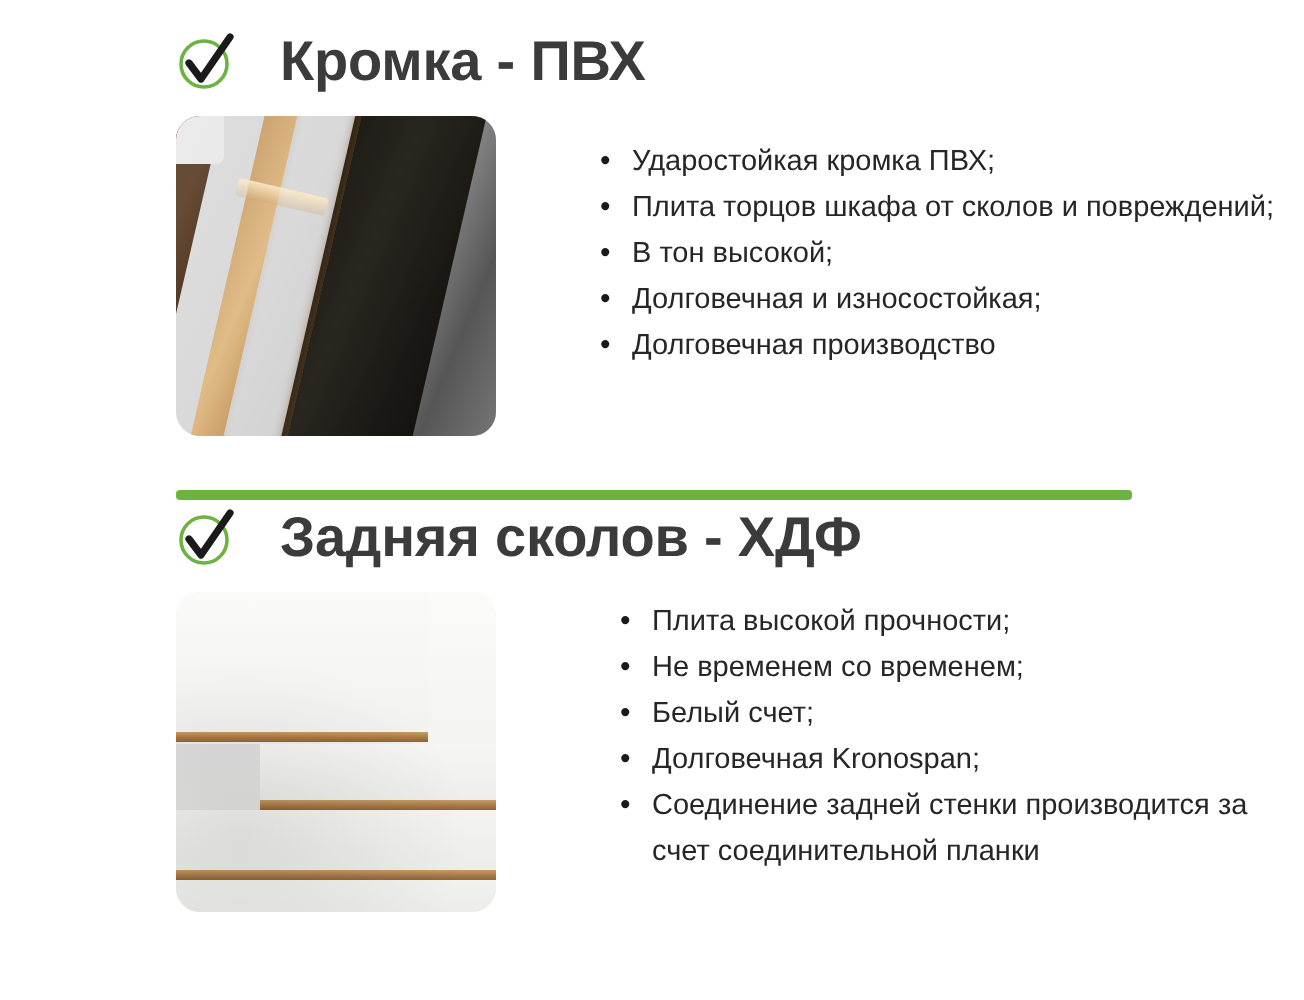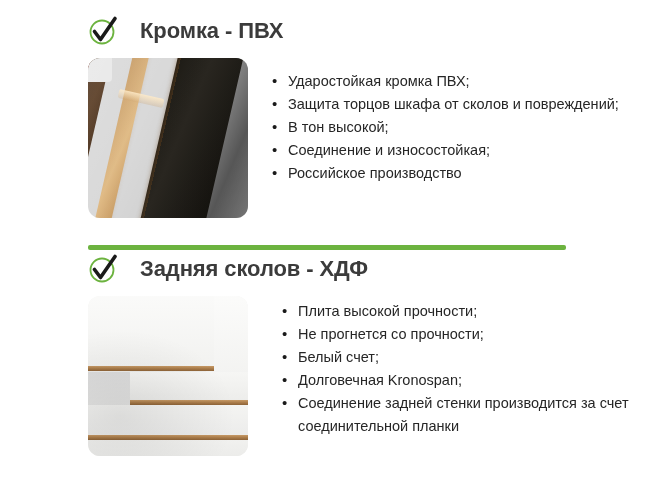--- a/index.html
+++ b/index.html
@@ -40,33 +40,34 @@
   .check-icon {
     width: 30px;
     height: 30px;
     flex: 0 0 30px;
     position: relative;
     margin-right: 22px;
   }
   .check-icon svg { display: block; overflow: visible; }
 
   .sec-title {
-    font-size: 22px;
+    font-size: 28px;
     font-weight: bold;
     color: #3b3b3b;
     letter-spacing: -0.1px;
     white-space: nowrap;
   }
 
   
   .sec-body {
     display: flex;
     align-items: flex-start;
     padding-left: 88px;
     margin-top: 6px;
+    gap: 28px;
   }
 
   .thumb {
     width: 160px;
     height: 160px;
     flex: 0 0 160px;
     border-radius: 12px;
     overflow: hidden;
     position: relative;
     background: #ffffff;
@@ -267,24 +268,24 @@
           <div class="band b-red"></div>
 
           <div class="seam"></div>
           <div class="corner-tl"></div>
           <div class="gloss"></div>
         </div>
       </div>
 
       <ul class="bullets">
         <li>Ударостойкая кромка ПВХ;</li>
-        <li>Защита торцов шкафа от сколов и повреждений;</li>
+        <li>Плита торцов шкафа от сколов и повреждений;</li>
         <li>В тон высокой;</li>
-        <li>Соединение и износостойкая;</li>
-        <li>Российское производство</li>
+        <li>Долговечная и износостойкая;</li>
+        <li>Долговечная производство</li>
       </ul>
     </div>
 
     <div class="divider" style="background: rgb(108, 179, 63);"></div>
   </div>
 
   <div class="section" id="section-1">
 
     <div class="sec-header">
       <span class="check-icon">
@@ -307,21 +308,21 @@
           <div class="edge edge-2"></div>
           <div class="board board-4"></div>
           <div class="edge edge-4"></div>
           <div class="board board-5"></div>
           <div class="shadow-soft"></div>
         </div>
       </div>
 
       <ul class="bullets">
         <li>Плита высокой прочности;</li>
-        <li>Не прогнется со прочности;</li>
+        <li>Не временем со временем;</li>
         <li>Белый счет;</li>
         <li>Долговечная Kronospan;</li>
         <li>Соединение задней стенки производится за счет соединительной планки</li>
       </ul>
     </div>
   </div>
 
 </div>
 
 </body></html>

